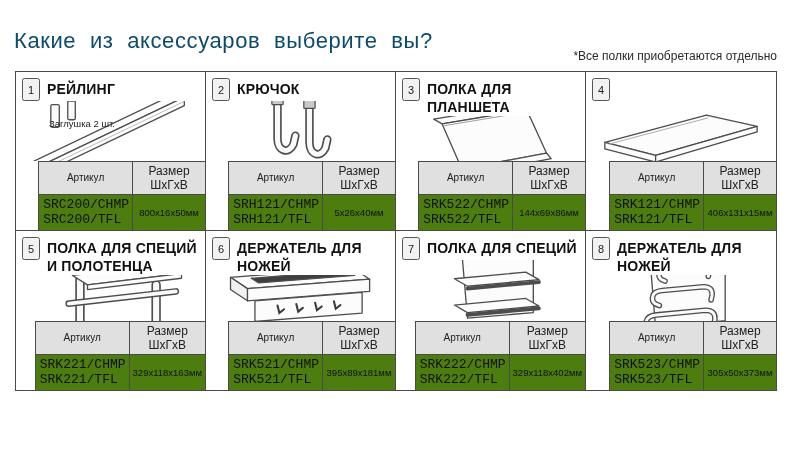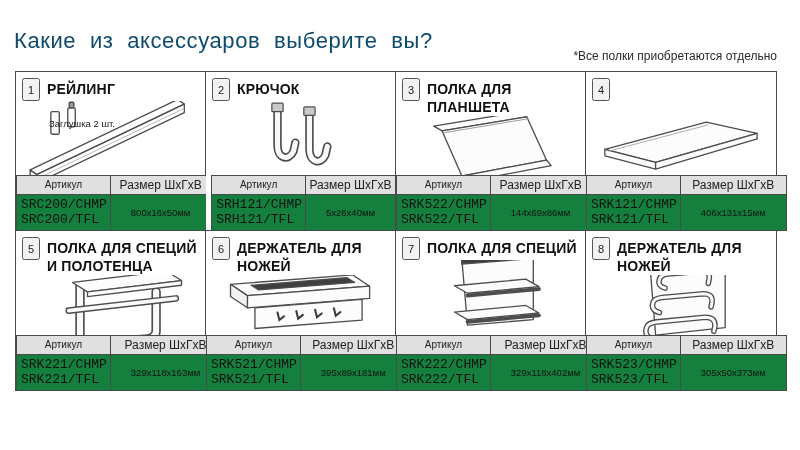--- a/index.html
+++ b/index.html
@@ -36,33 +36,33 @@
     font-weight:bold;font-size:14px;line-height:1.25;padding-top:3px;
     letter-spacing:.2px;white-space:pre-line;color:#111;
   }
   .card-sub{position:absolute;top:46px;left:33px;font-size:9.5px;color:#222;}
   .illus-box{
     flex:1;min-height:0;display:flex;align-items:center;justify-content:center;
     padding:0 4px;overflow:hidden;
   }
   .illus-box svg{width:176px;height:94px;max-width:100%;}
   .card-table{
-    border-collapse:collapse;margin:auto -1px -1px auto;background:#15803d;
+    border-collapse:collapse;margin:auto -1px -1px auto;background:#4d7c0f;
   }
   .card-table th,.card-table td{border:1px solid #4a4a4a;}
   .card-table th{
     background:#e0e0e0;font-weight:normal;text-align:center;color:#222;
     padding:2px 3px;
   }
   .th-article{font-size:10px;width:72px;}
   .th-size{font-size:12px;width:66px;}
   .td-article{
     font-size:13px;line-height:1.2;padding:2px 3px 2px 4px;white-space:pre-line;color:#111;font-family:Liberation Mono, monospace;
   }
-  .td-size{font-size:9.5px;text-align:center;padding:2px 20px;color:#111;}
+  .td-size{font-size:9.5px;text-align:center;padding:2px 3px;color:#111;}
 </style>
 </head>
 <body>
 
 <div class="page-title">Какие из аксессуаров выберите вы?</div>
 <div class="page-note">*Все полки приобретаются отдельно</div>
 
 <div class="grid">
     <div class="card">
     <div class="card-head">

